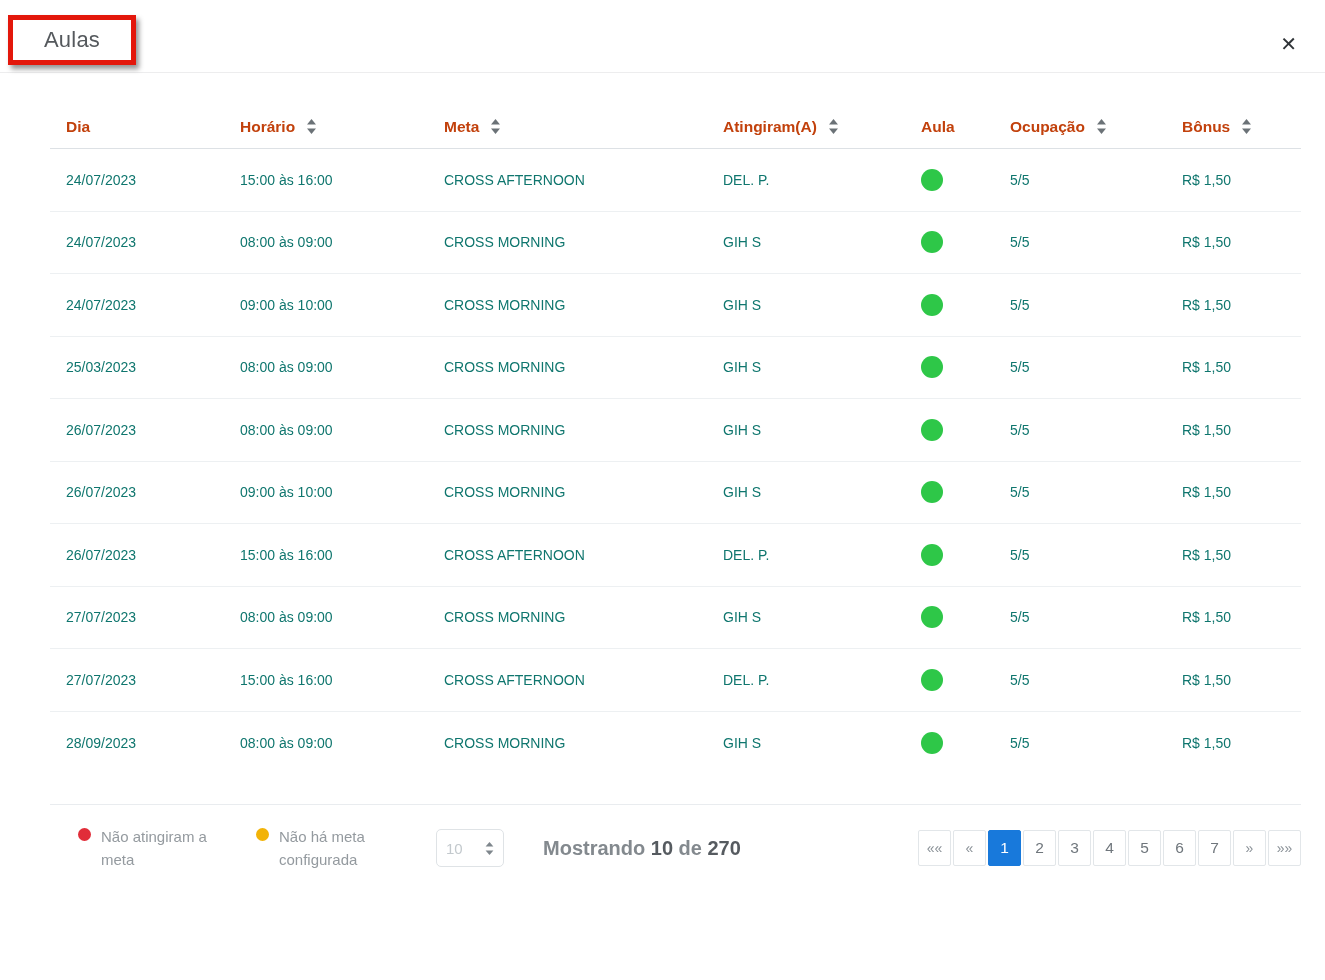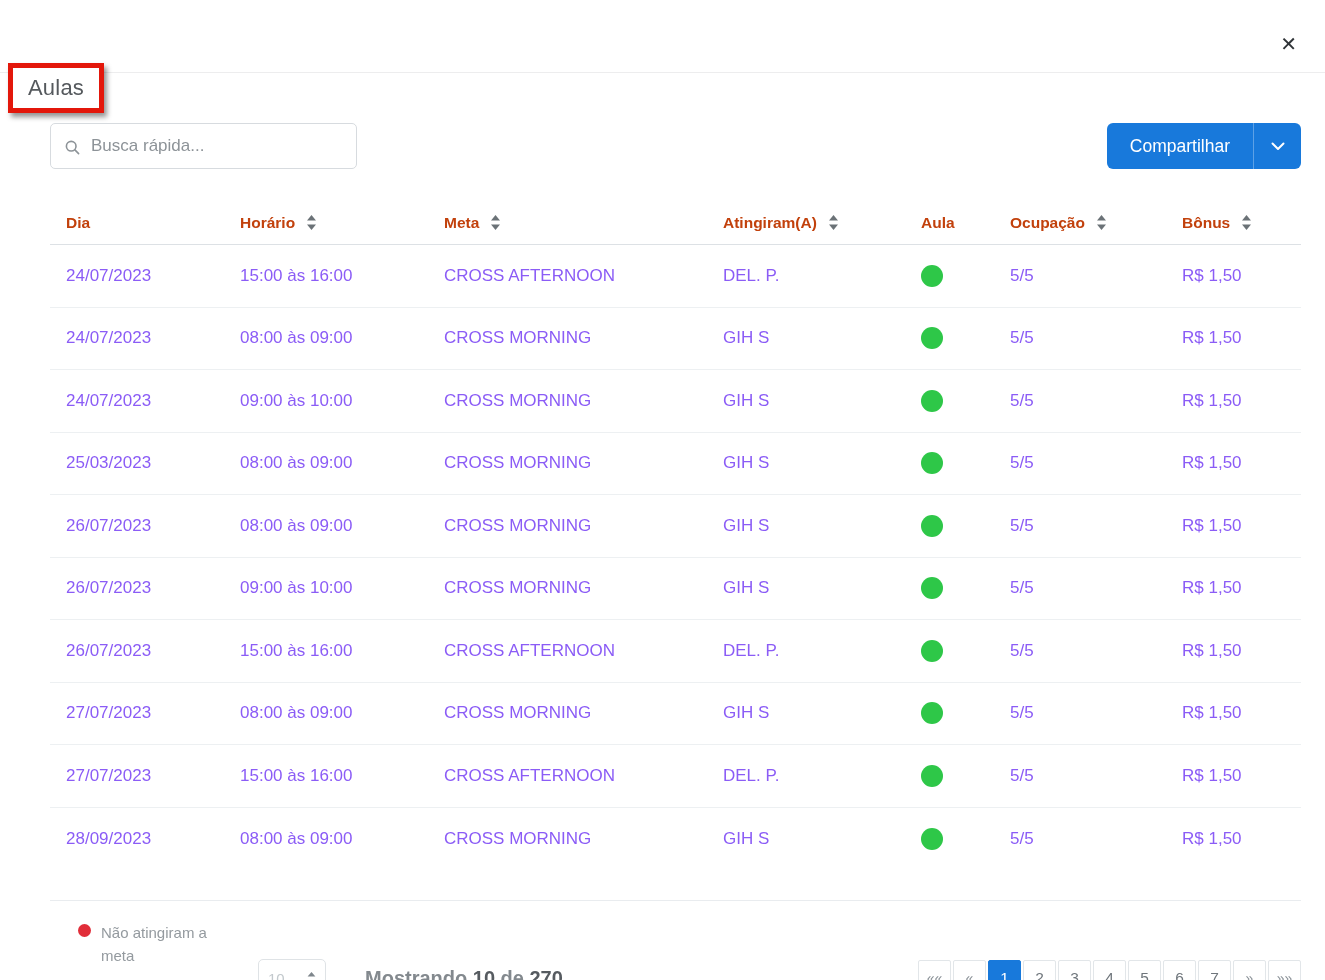--- a/index.html
+++ b/index.html
@@ -14,23 +14,22 @@
   body{
     width:1325px;height:980px;position:relative;overflow:hidden;
     font-family:"Liberation Sans","DejaVu Sans",sans-serif;
     color:#697076;
   }
   
   .modal-header{position:relative;height:73px;border-bottom:1px solid #ededee;}
   .annotation-box{
     position:absolute;left:8px;top:15px;
     border:5px solid var(--annotation-red);
-    padding:7px 15px;background:#fff;
+    padding:7px 31px;background:#fff;
     box-shadow:3px 4px 5px rgba(0,0,0,0.42);
-    margin-top:48px;
   }
   .title{font-size:22px;font-weight:400;color:#55595d;letter-spacing:.2px;}
   .close-btn{
     position:absolute;right:24px;top:30px;border:none;background:none;cursor:pointer;
     font-size:20px;color:#2f3337;line-height:1;padding:4px;
   }
   
   .toolbar{display:flex;align-items:center;justify-content:space-between;margin:50px 24px 0 50px;}
   .search-box{
     position:relative;width:307px;height:46px;
@@ -57,28 +56,28 @@
   .table{margin:32px 24px 0 50px;}
   .t-head,.t-row{
     display:grid;
     grid-template-columns:174px 204px 279px 198px 89px 172px 1fr;
     align-items:center;
   }
   .t-head{height:44px;border-bottom:1px solid #dde1e5;}
   .t-hcell{display:flex;align-items:center;gap:11px;padding-left:16px;cursor:pointer;}
   .hlabel{font-size:15.5px;font-weight:700;color:#c2410c;}
   .sort-icon{line-height:0;display:inline-flex;}
-  .t-row{height:62.5px;border-bottom:1px solid #edf0f2;font-size:17px;color:#8b5cf6;}
+  .t-row{height:62.5px;border-bottom:1px solid #edf0f2;font-size:14px;color:#0f766e;}
   .t-row:last-child{border-bottom:none;}
   .t-cell{padding-left:16px;white-space:nowrap;}
   .meta-dot{display:inline-block;width:22px;height:22px;border-radius:50%;vertical-align:middle;}
   
   .footer-divider{border-top:1px solid #e9ecef;margin:30px 24px 0 50px;}
   .footer{display:flex;align-items:center;margin:0 24px 0 50px;padding-top:20px;}
-  .legend{display:flex;gap:52px;margin-left:28px;flex-direction:column;}
+  .legend{display:flex;gap:40px;margin-left:28px;}
   .legend-item{display:flex;gap:10px;max-width:138px;align-items:flex-start;}
   .legend-dot{flex:0 0 13px;width:13px;height:13px;border-radius:50%;margin-top:3px;}
   .legend-label{font-size:15px;color:#949a9f;line-height:1.55;}
   .page-size{
     margin-left:42px;width:68px;height:38px;border:1px solid #dfe3e6;border-radius:5px;
     display:flex;align-items:center;justify-content:space-between;padding:0 9px;cursor:pointer;background:#fff;
   }
   .page-size-value{font-size:15px;color:#c3c9cd;}
   .spinner-icon{line-height:0;}
   .showing{margin-left:39px;font-size:20px;color:#83898e;font-weight:600;white-space:nowrap;}
@@ -97,41 +96,20 @@
 
 <div class="page">
 
   <header class="modal-header">
     <div class="annotation-box">
       <h1 class="title">Aulas</h1>
     </div>
     <button class="close-btn">✕</button>
   </header>
 
-  <div class="toolbar">
-    <div class="search-box">
-      <span class="search-icon">
-        <svg width="17" height="17" viewBox="0 0 17 17" fill="none" stroke="#8d9398" stroke-width="1.6" stroke-linecap="round">
-          <circle cx="7.2" cy="7.2" r="4.8"></circle>
-          <line x1="10.9" y1="10.9" x2="14.6" y2="14.6"></line>
-        </svg>
-      </span>
-      <input class="search-input" type="text" placeholder="Busca rápida..." style="">
-    </div>
-    <div class="share-group">
-      <button class="share-main">Compartilhar</button>
-      <button class="share-caret">
-        <span style="line-height:0;">
-          <svg width="14" height="9" viewBox="0 0 14 9" fill="none" stroke="#fff" stroke-width="2" stroke-linecap="round" stroke-linejoin="round">
-            <polyline points="1.5,1.5 7,7 12.5,1.5"></polyline>
-          </svg>
-        </span>
-      </button>
-    </div>
-  </div>
 
   <div class="table">
     <div class="t-head">
 
     <div class="t-hcell">
           <span class="hlabel">Dia</span>
 
         </div>
         <div class="t-hcell">
           <span class="hlabel">Horário</span>
@@ -303,20 +281,21 @@
 
   <footer class="footer">
     <div class="legend">
 
     <div class="legend-item">
           <span class="legend-dot" style="background-color: rgb(225, 45, 57);"></span>
           <span class="legend-label">Não atingiram a meta</span>
         </div>
         <div class="legend-item">
           <span class="legend-dot" style="background-color: rgb(242, 179, 7);"></span>
+          <span class="legend-label">Não há meta configurada</span>
         </div>
       </div>
 
     <div class="page-size">
       <span class="page-size-value">10</span>
       <span class="spinner-icon">
         <svg width="9" height="13" viewBox="0 0 9 13">
           <path d="M4.5 0 L8.4 4.6 H0.6 Z" fill="#7e868c"></path>
           <path d="M4.5 13 L0.6 8.4 H8.4 Z" fill="#7e868c"></path>
         </svg>

